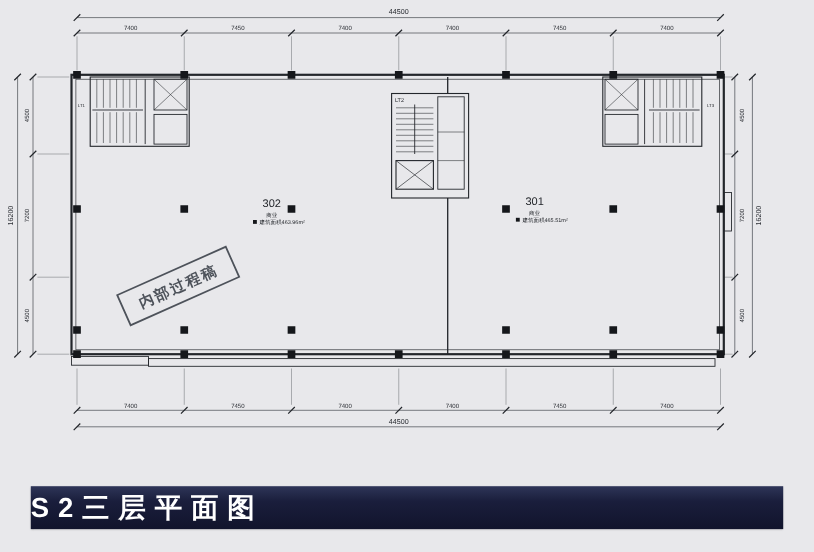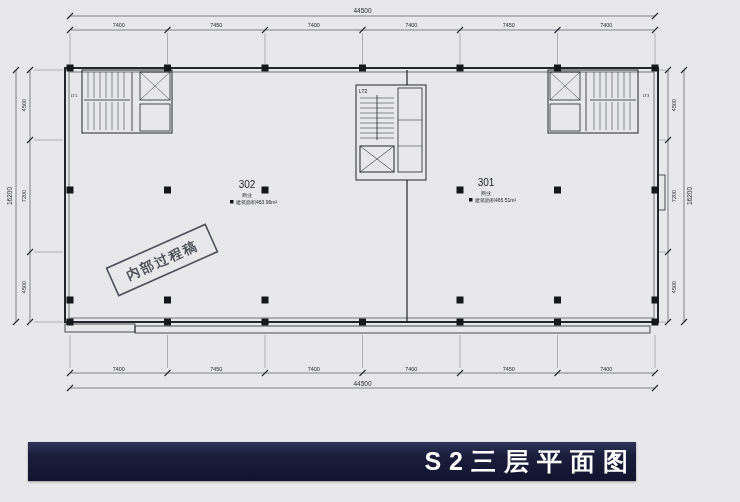--- a/index.html
+++ b/index.html
@@ -7,23 +7,23 @@
   svg{position:absolute;left:0;top:0;display:block;}
   svg text{fill:#23262b;font-family:"Liberation Sans",sans-serif;}
   .ln{stroke:#23262b;fill:none;}
   .dim{stroke:#3a3e44;fill:none;stroke-width:0.6;}
   .ext{stroke:#55595f;fill:none;stroke-width:0.4;}
   .tick{stroke:#23262b;fill:none;stroke-width:1.1;}
   .dimtxt{font-size:5.5px;fill:#2a2d33;}
   .tottxt{font-size:6.5px;fill:#2a2d33;}
   .col{fill:#15171b;stroke:none;}
   .wm{fill:#4d525a;}
-  .banner{position:absolute;left:28px;top:442px;width:608px;height:39px;
+  .banner{position:absolute;left:28px;top:442px;width:684px;height:39px;
           background:linear-gradient(180deg,#2e3558 0%,#1a1e3c 35%,#11142c 100%);
-          display:flex;align-items:center;justify-content:flex-end;box-shadow:0 1px 2px rgba(0,0,0,.35);}
+          display:flex;align-items:center;justify-content:flex-start;box-shadow:0 1px 2px rgba(0,0,0,.35);}
   .banner span{color:#ffffff;font-size:25px;font-weight:bold;letter-spacing:8px;}
 </style>
 </head>
 <body>
 
 <div class="stage">
 
   <svg width="740" height="440" viewBox="0 0 740 440">
 
     <g>

